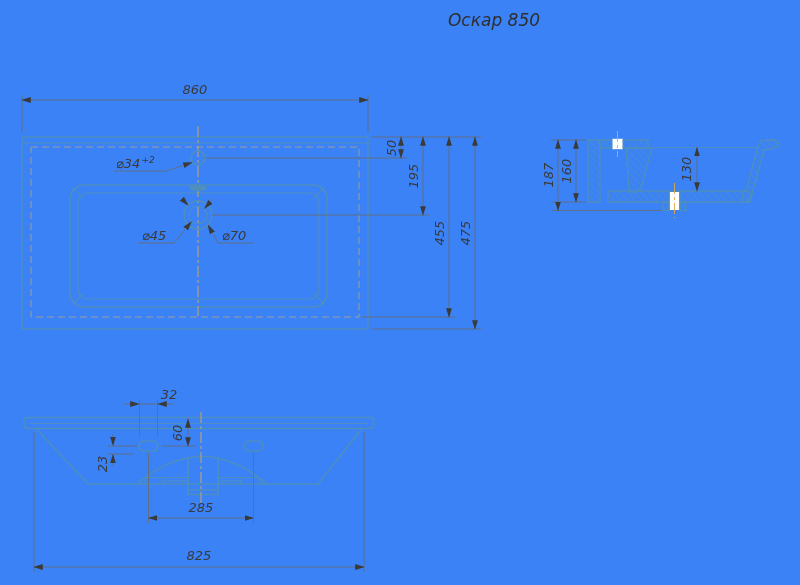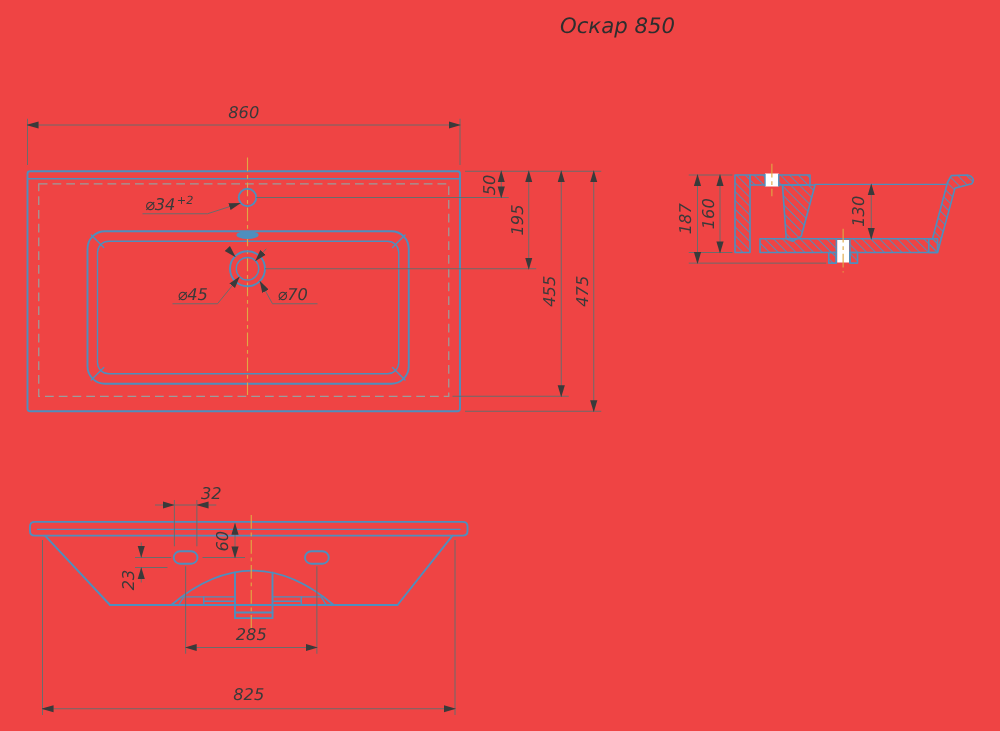--- a/index.html
+++ b/index.html
@@ -1,16 +1,16 @@
 <!DOCTYPE html>
 <html><head>
 <meta charset="utf-8">
 <style>
   html,body{margin:0;padding:0;background:#ffffff;}
-  .sheet{position:relative;width:800px;height:585px;background:#ef4444;overflow:hidden;
+  .sheet{position:relative;width:800px;height:585px;background:#3b82f6;overflow:hidden;
          font-family:"DejaVu Sans",sans-serif;}
   svg{display:block;}
   
   .b{stroke:#4e8fbe;fill:none;stroke-width:1.5;stroke-linejoin:round;stroke-linecap:round;}
   .bt{stroke:#4e8fbe;fill:none;stroke-width:1.1;stroke-linejoin:round;stroke-linecap:round;}
   .bf{fill:#4e8fbe;stroke:none;}
   
   .ht{fill:url(#hat);stroke:#4e8fbe;stroke-width:1.3;stroke-linejoin:round;}
   
   .hid{stroke:#9c9c9c;fill:none;stroke-width:1;stroke-dasharray:7 4;}

